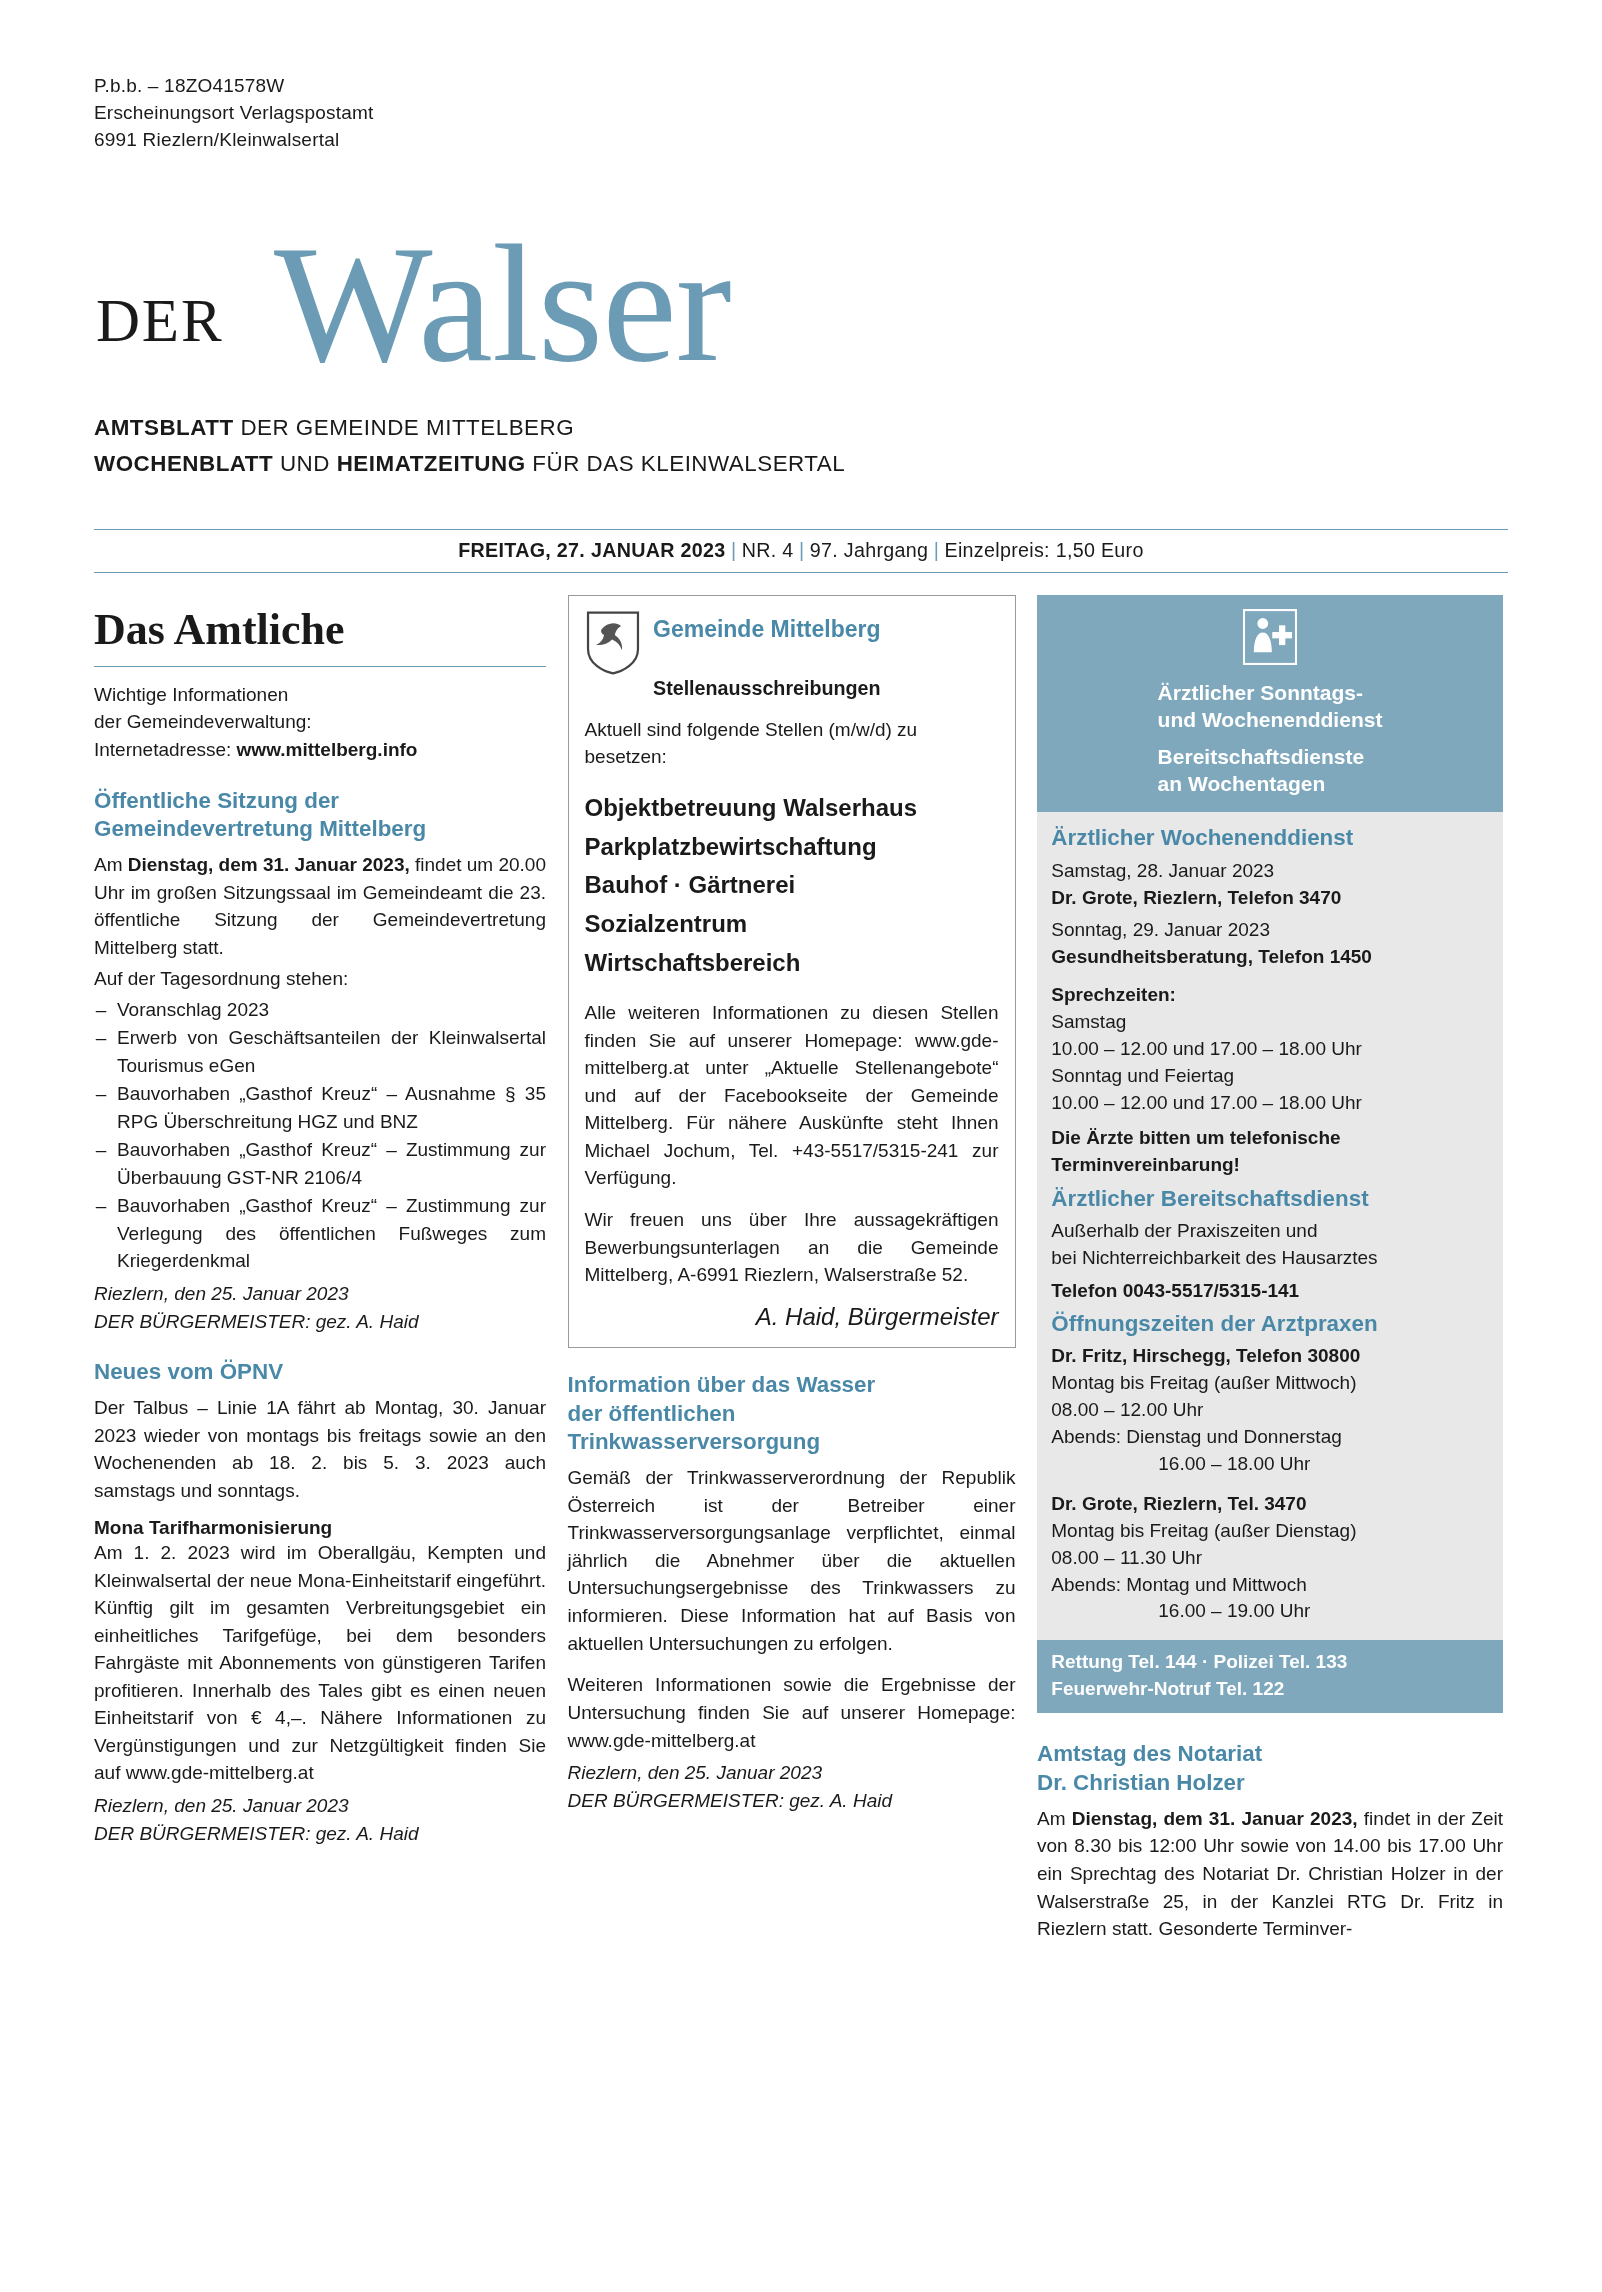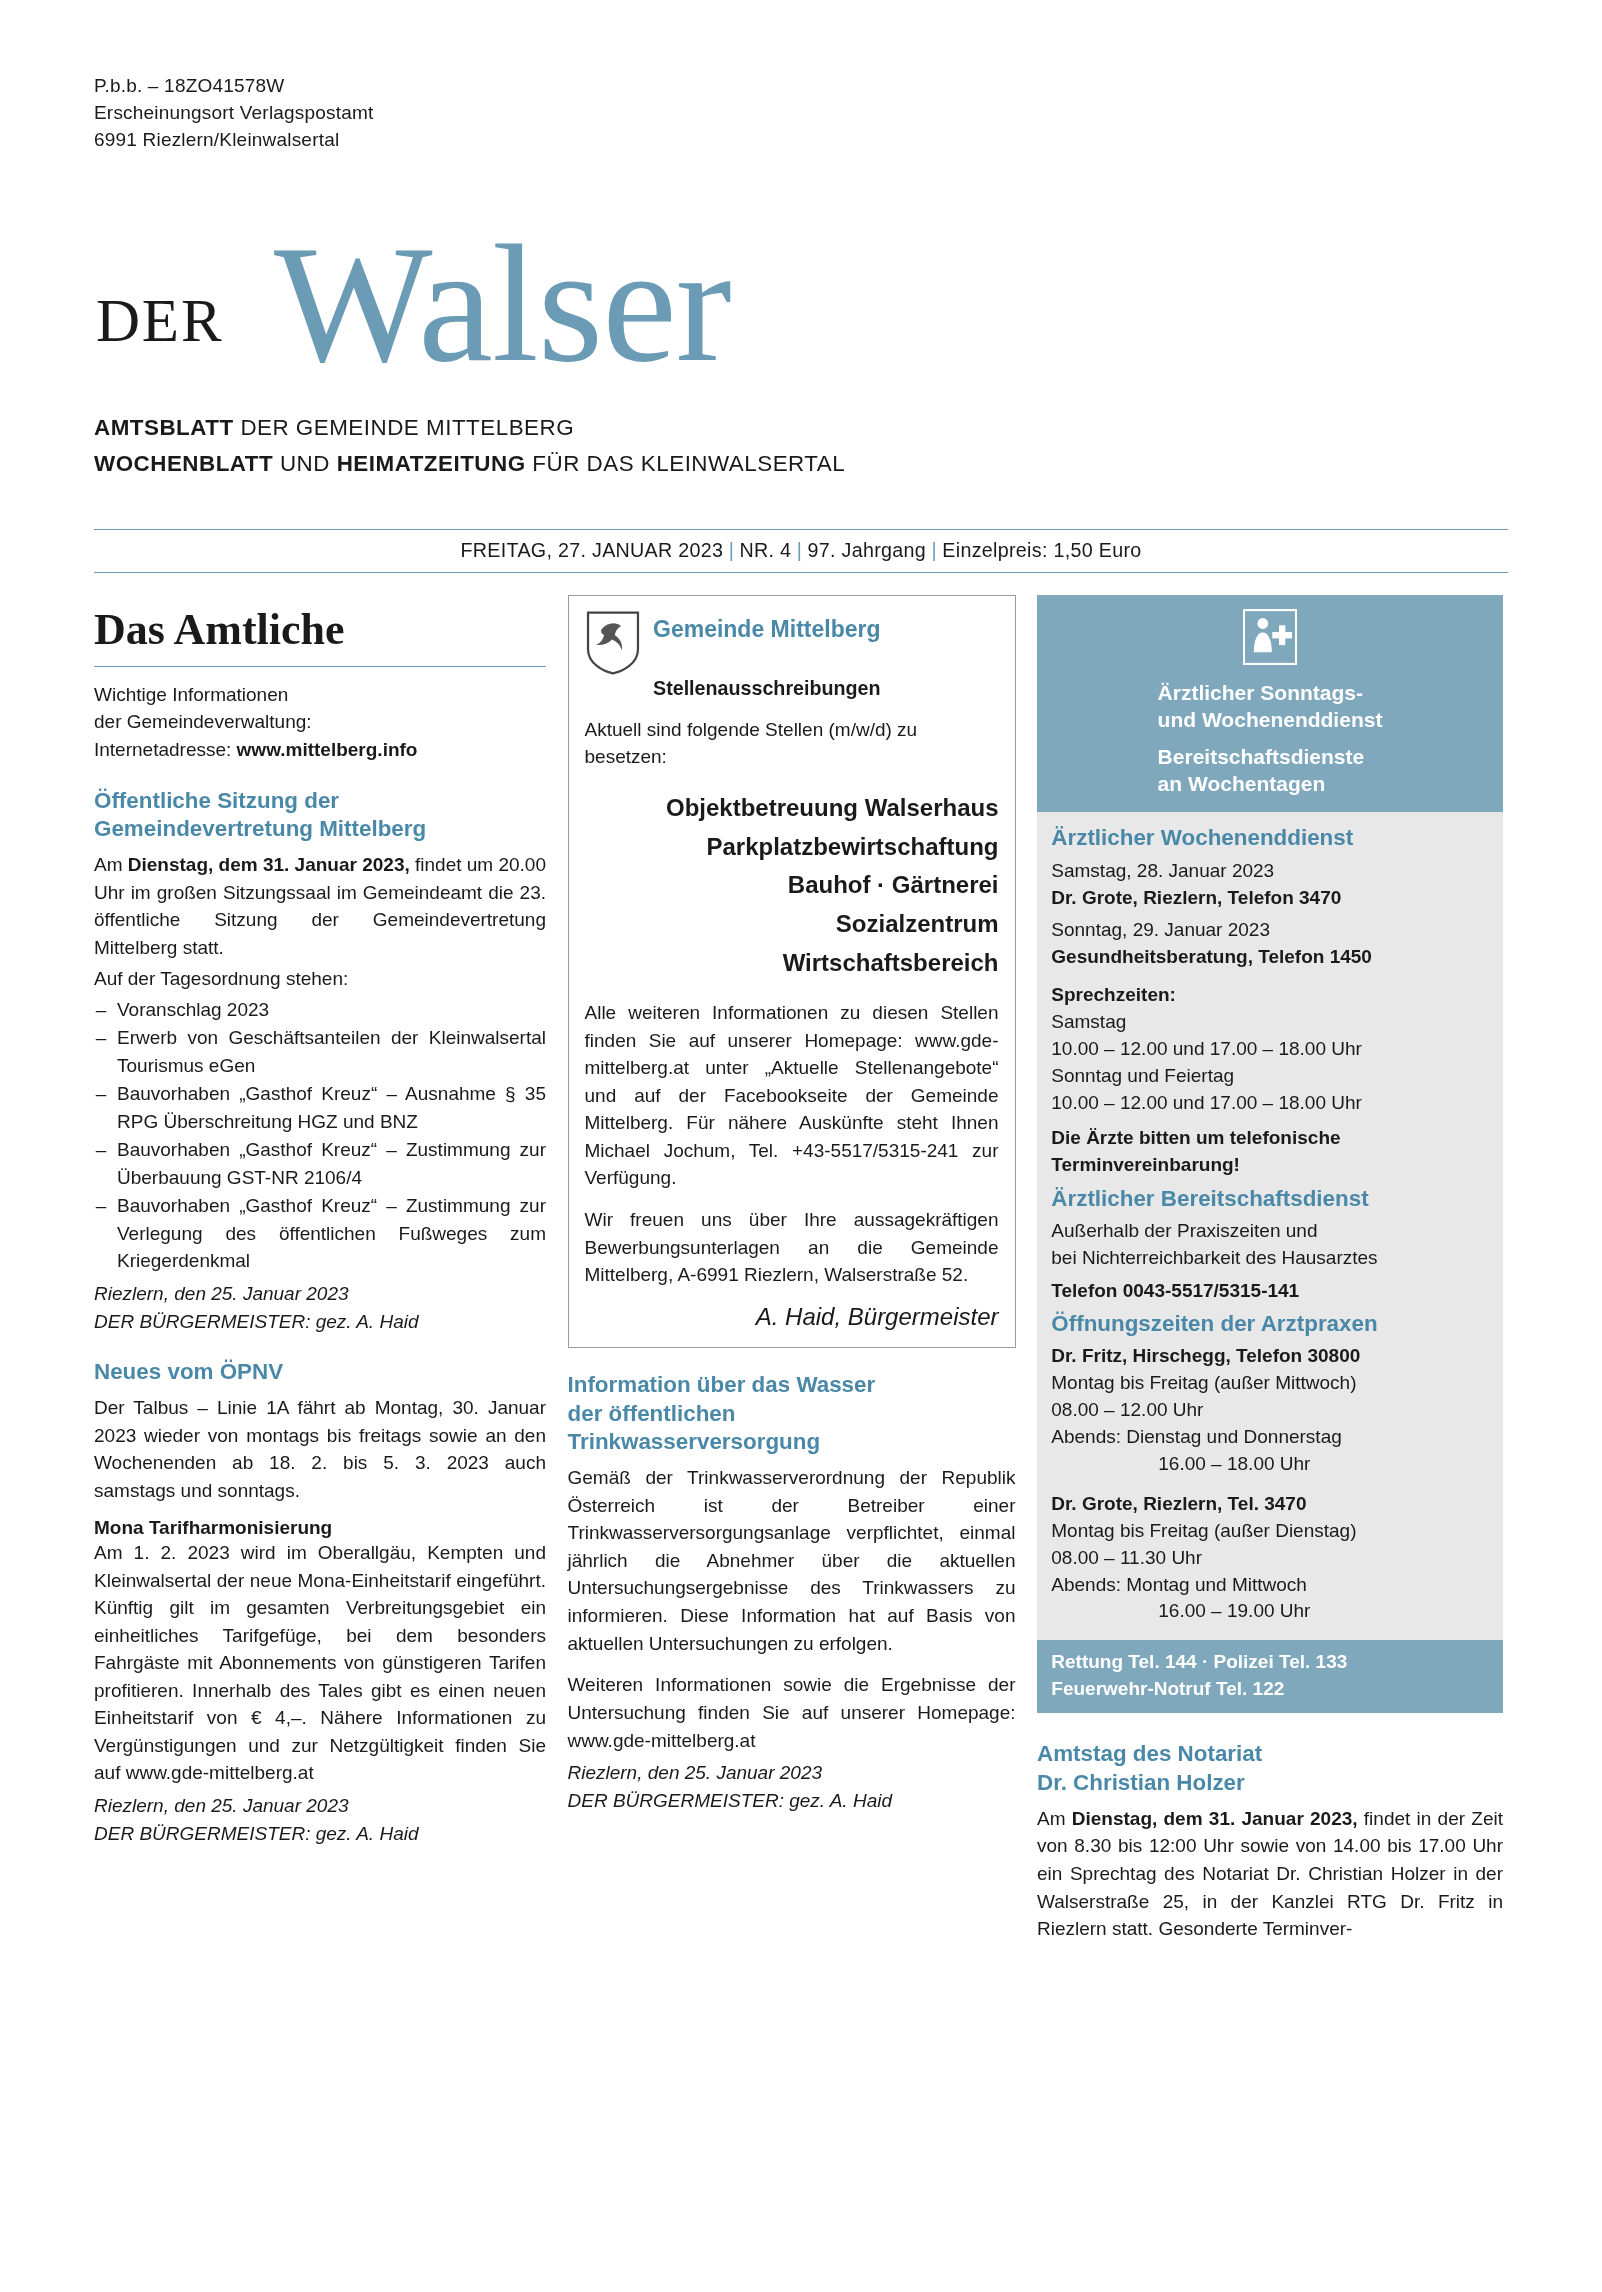--- a/index.html
+++ b/index.html
@@ -68,21 +68,21 @@
   .dateline-wrap {
     margin-top: 47px;
     border-top: 1.8px solid #6c9cb5;
     border-bottom: 1.8px solid #6c9cb5;
     padding: 9.9px 0 9.9px;
     text-align: center;
     font-size: 19.7px;
     letter-spacing: 0.3px;
   }
   .dateline-wrap .sep { color: #6c9cb5; padding: 0 5.4px; }
-  .dateline-wrap b { font-weight: normal; }
+  .dateline-wrap b { font-weight: bold; }
 
   
   .columns {
     display: flex;
     margin-top: 21.5px;
     gap: 21.5px;
   }
   .col { width: 452px; }
   .col-1 { width: 452px; }
   .col-2 { width: 448px; }
@@ -166,21 +166,21 @@
     font-weight: bold;
     margin-top: 5.4px;
   }
   .stellen-title {
     color: #1a1a1a;
     font-size: 19.7px;
     font-weight: bold;
     margin-top: 34px;
   }
   .jobs {
-    text-align: right;
+    text-align: left;
     margin: 18px 0 16px 0;
   }
   .jobs div {
     font-size: 24px;
     font-weight: bold;
     line-height: 1.62;
   }
   .sign-right {
     text-align: right;
     font-style: italic;

